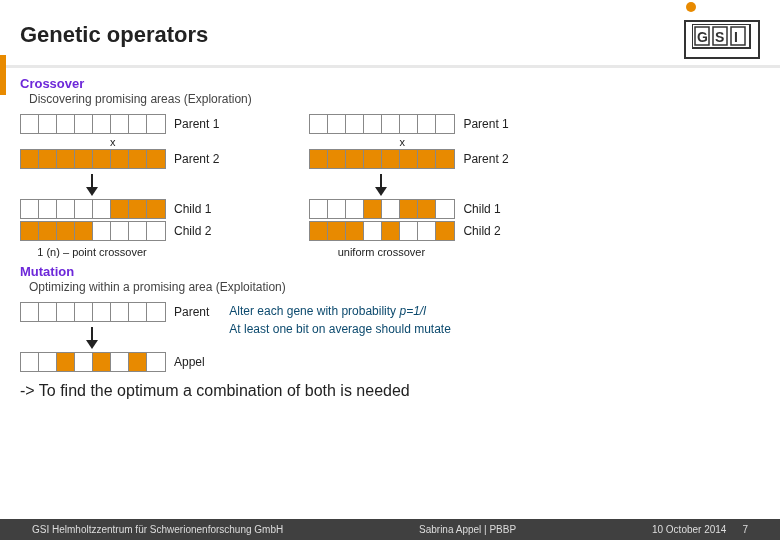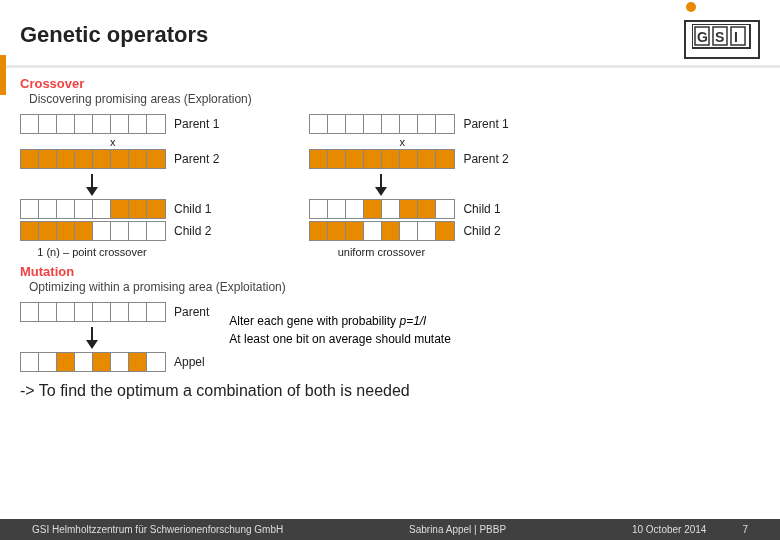--- a/index.html
+++ b/index.html
@@ -59,21 +59,21 @@
     }
 
     
     .content {
       padding: 8px 20px 4px 20px;
     }
 
     .section-title {
       font-size: 13px;
       font-weight: bold;
-      color: #ef4444;
+      color: #6d28d9;
       margin-bottom: 1px;
     }
     .section-subtitle {
       font-size: 12px;
       color: #444;
       margin-bottom: 8px;
       margin-left: 9px;
     }
 
     
@@ -144,23 +144,22 @@
       gap: 20px;
       margin-top: 6px;
     }
     .mutation-left {
       display: flex;
       flex-direction: column;
       align-items: flex-start;
     }
     .mutation-right {
       font-size: 12px;
-      color: #000000;
+      color: #0c4a6e;
       line-height: 1.5;
-      margin-top: 10px;
     }
     .mutation-right em {
       font-style: italic;
     }
 
     
     .footer {
       position: absolute;
       bottom: 0;
       left: 0;
@@ -168,21 +167,21 @@
       background: #404040;
       display: flex;
       align-items: center;
       justify-content: space-between;
       padding: 5px 32px;
       color: #fff;
       font-size: 10px;
     }
     .footer-left { color: #ddd; }
     .footer-center { color: #ddd; }
-    .footer-right { color: #ddd; display: flex; gap: 36px; }
+    .footer-right { color: #ddd; display: flex; gap: 16px; }
 
     
     .bottom-note {
       font-size: 16px;
       color: #222;
       margin-top: 8px;
     }
   </style>
 </head>
 <body>

